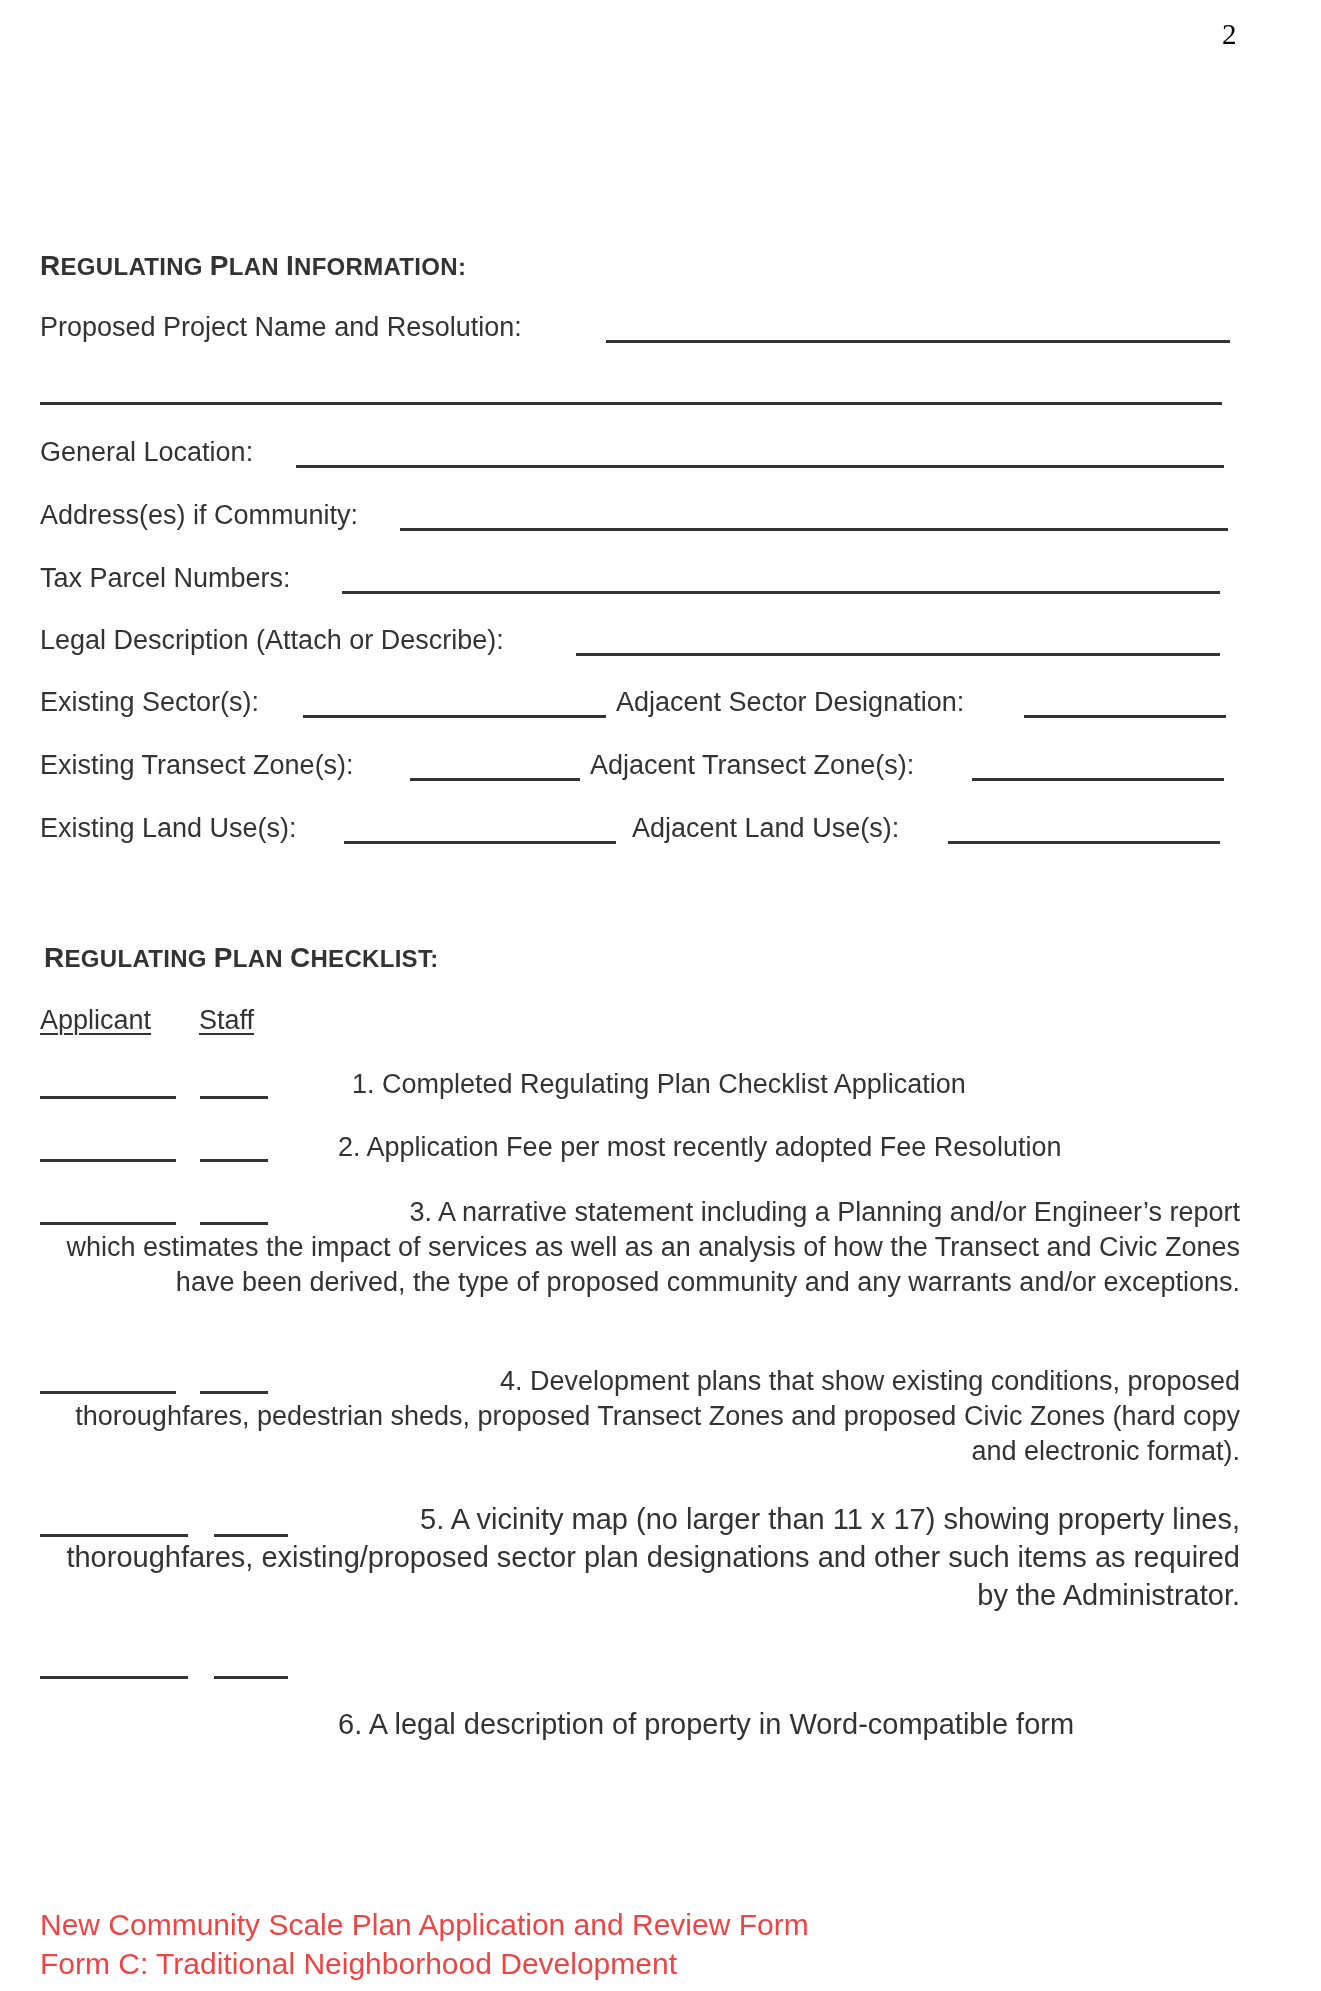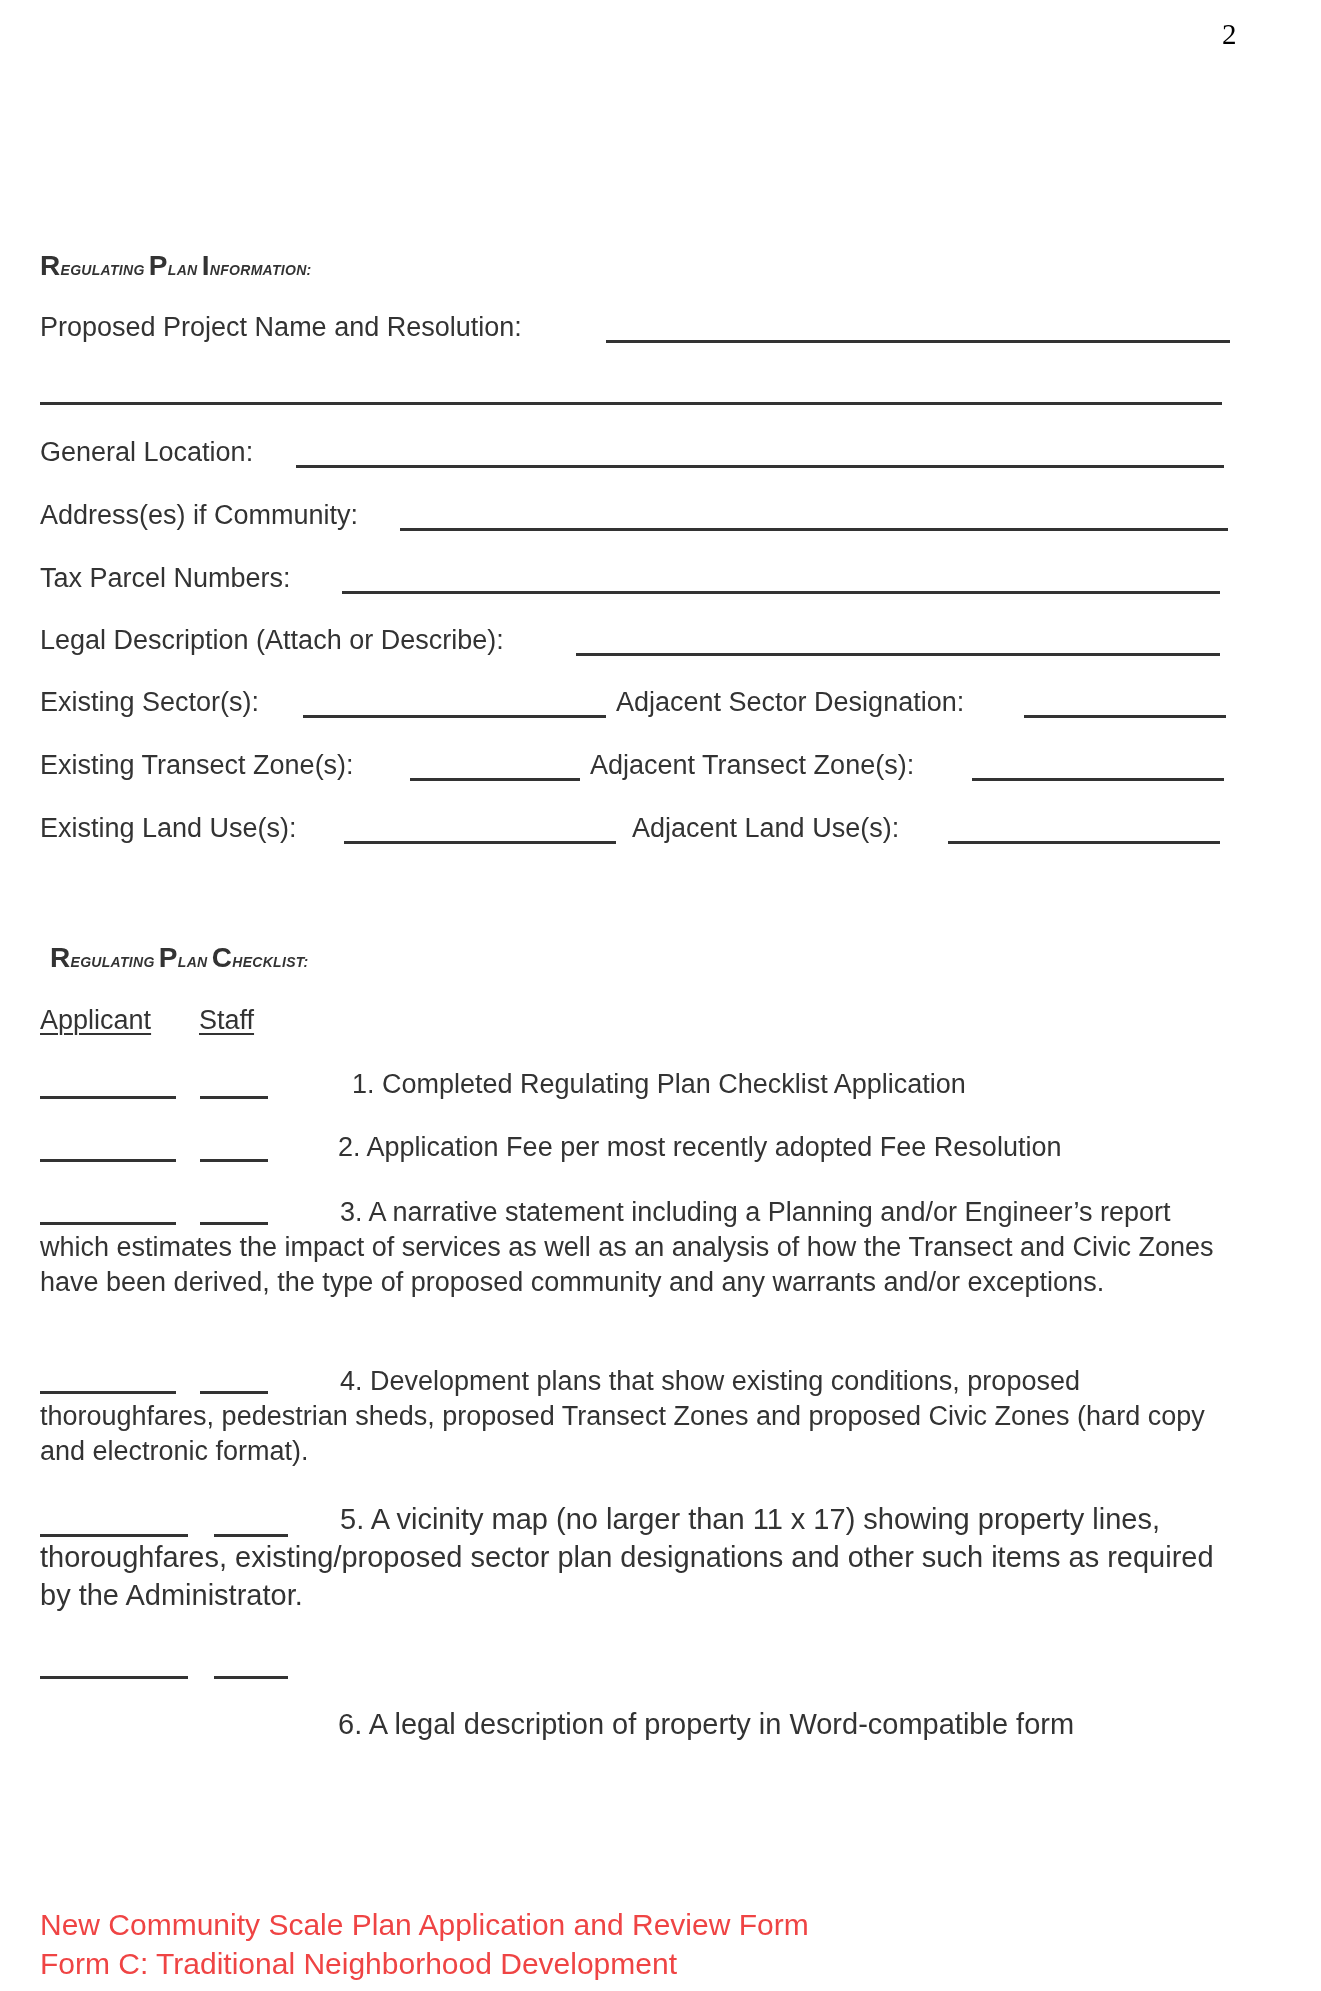--- a/index.html
+++ b/index.html
@@ -1,25 +1,25 @@
 <!DOCTYPE html>
 <html><head>
 <meta charset="utf-8">
 <style>
   html, body { margin: 0; padding: 0; background: #ffffff; }
   body { width: 1321px; height: 1991px; position: relative; overflow: hidden;
          font-family: "Liberation Sans", sans-serif; color: #333333; }
   .abs { position: absolute; white-space: nowrap; }
   .pagenum { font-family: "Liberation Serif", serif; font-size: 29px; color: #000; left: 1222px; top: 18px; }
   .heading { font-weight: bold; font-size: 28px; letter-spacing: 0.3px; }
-  .heading .sc { font-size: 14px; font-style: italic; }
+  .heading .sc { font-size: 24px; }
   .txt { font-size: 27px; }
   .line { position: absolute; height: 0; border-bottom: 3px solid #333333; }
   .colhdr { font-size: 27px; text-decoration: underline; text-underline-offset: 4px; text-decoration-thickness: 2px; }
-  .para { position: absolute; left: 40px; width: 1200px; font-size: 27px; line-height: 35px; white-space: normal; }
+  .para { position: absolute; left: 40px; width: 1200px; font-size: 27px; line-height: 35px; white-space: normal; text-align: right; }
   .para .indent { display: inline-block; width: 300px; }
   .para.large { font-size: 29px; line-height: 38px; }
   .footer { font-size: 30px; color: #ef4444; }
 </style>
 </head>
 <body>
 
 <div class="abs pagenum">2</div>
 
 <div class="abs heading" style="left:40px; top:250px;">
@@ -50,21 +50,21 @@
 <div class="abs txt" style="left:40px; top:750px;">Existing Transect Zone(s):</div>
 <div class="line" style="left:410px; width:170px; top:778px;"></div>
 <div class="abs txt" style="left:590px; top:750px;">Adjacent Transect Zone(s):</div>
 <div class="line" style="left:972px; width:252px; top:778px;"></div>
 
 <div class="abs txt" style="left:40px; top:813px;">Existing Land Use(s):</div>
 <div class="line" style="left:344px; width:272px; top:841px;"></div>
 <div class="abs txt" style="left:632px; top:813px;">Adjacent Land Use(s):</div>
 <div class="line" style="left:948px; width:272px; top:841px;"></div>
 
-<div class="abs heading" style="left:50px; top:942px;">
+<div class="abs heading" style="left:44px; top:942px;">
   <span>R</span><span class="sc">EGULATING </span><span>P</span><span class="sc">LAN </span><span>C</span><span class="sc">HECKLIST:</span>
 </div>
 
 <div class="abs colhdr" style="left:40px; top:1005px;">Applicant</div>
 <div class="abs colhdr" style="left:199px; top:1005px;">Staff</div>
 
 <div class="line" style="left:40px; width:136px; top:1096px;"></div>
 <div class="line" style="left:200px; width:68px; top:1096px;"></div>
 <div class="abs txt" style="left:352px; top:1069px;">1.  Completed Regulating Plan Checklist Application</div>
 

